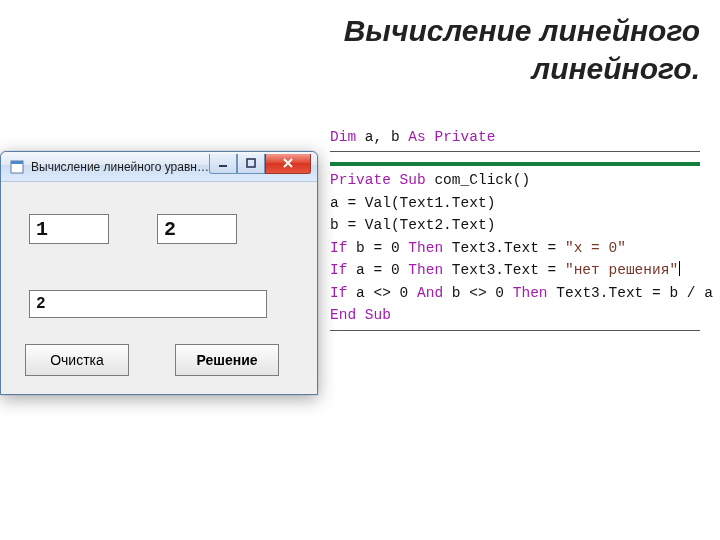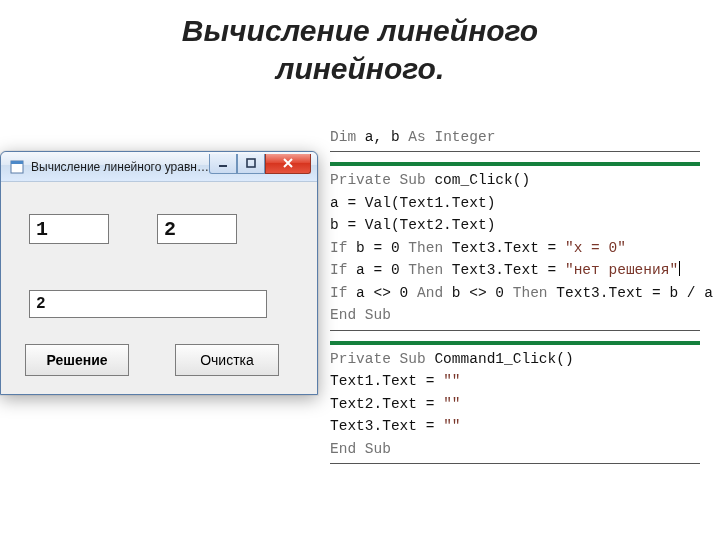--- a/index.html
+++ b/index.html
@@ -5,21 +5,21 @@
     * { box-sizing: border-box; margin: 0; padding: 0; }
     body {
       width: 720px;
       height: 540px;
       background: #fff;
       font-family: Arial, sans-serif;
       overflow: hidden;
       position: relative;
     }
     .slide-title {
-      text-align: center;
+      text-align: right;
       font-size: 30px;
       font-weight: bold;
       font-style: italic;
       color: #222;
       padding: 12px 20px 8px;
       line-height: 1.25;
     }
     .content-row {
       display: flex;
       align-items: flex-start;
@@ -128,21 +128,21 @@
       line-height: 1.55;
     }
     .code-block {
       border-top: 4px solid #15803d;
       border-bottom: 1px solid #555;
       padding: 3px 0;
       margin-bottom: 10px;
       white-space: pre;
     }
     .code-block.decl { border-top:none; }
-    .kw { color: #737373; }
+    .kw { color: #a21caf; }
     .str { color: #7a362a; }
     .caret {
       display:inline-block;
       width:1px; height:15px;
       background:#000;
       vertical-align:-2px;
       margin-left:1px;
     }
   </style>
 </head>
@@ -183,37 +183,32 @@
       </div>
     </div>
 
     <div class="client">
       <div class="row-inputs">
         <input class="tb small" value="1" style="">
         <input class="tb small" value="2" style="">
       </div>
       <input class="tb wide" value="2" style="">
       <div class="row-buttons">
+        <button class="vb-btn">Очистка</button>
         <button class="vb-btn bold">Решение</button>
-        <button class="vb-btn">Очистка</button>
       </div>
     </div>
   </div>
 
   <div class="code-panel">
-    <div class="code-block decl"><span class="kw">Dim</span> a, b <span class="kw">As Integer</span></div>
+    <div class="code-block decl"><span class="kw">Dim</span> a, b <span class="kw">As Private</span></div>
 
     <div class="code-block"><span class="kw">Private Sub</span> com_Click()
 a = Val(Text1.Text)
 b = Val(Text2.Text)
 <span class="kw">If</span> b = 0 <span class="kw">Then</span> Text3.Text = <span class="str">"x = 0"</span>
 <span class="kw">If</span> a = 0 <span class="kw">Then</span> Text3.Text = <span class="str">"нет решения"</span><span class="caret"></span>
 <span class="kw">If</span> a &lt;&gt; 0 <span class="kw">And</span> b &lt;&gt; 0 <span class="kw">Then</span> Text3.Text = b / a
 <span class="kw">End Sub</span></div>
 
-    <div class="code-block"><span class="kw">Private Sub</span> Command1_Click()
-Text1.Text = <span class="str">""</span>
-Text2.Text = <span class="str">""</span>
-Text3.Text = <span class="str">""</span>
-<span class="kw">End Sub</span></div>
   </div>
 
 </div>
 
 </body></html>

